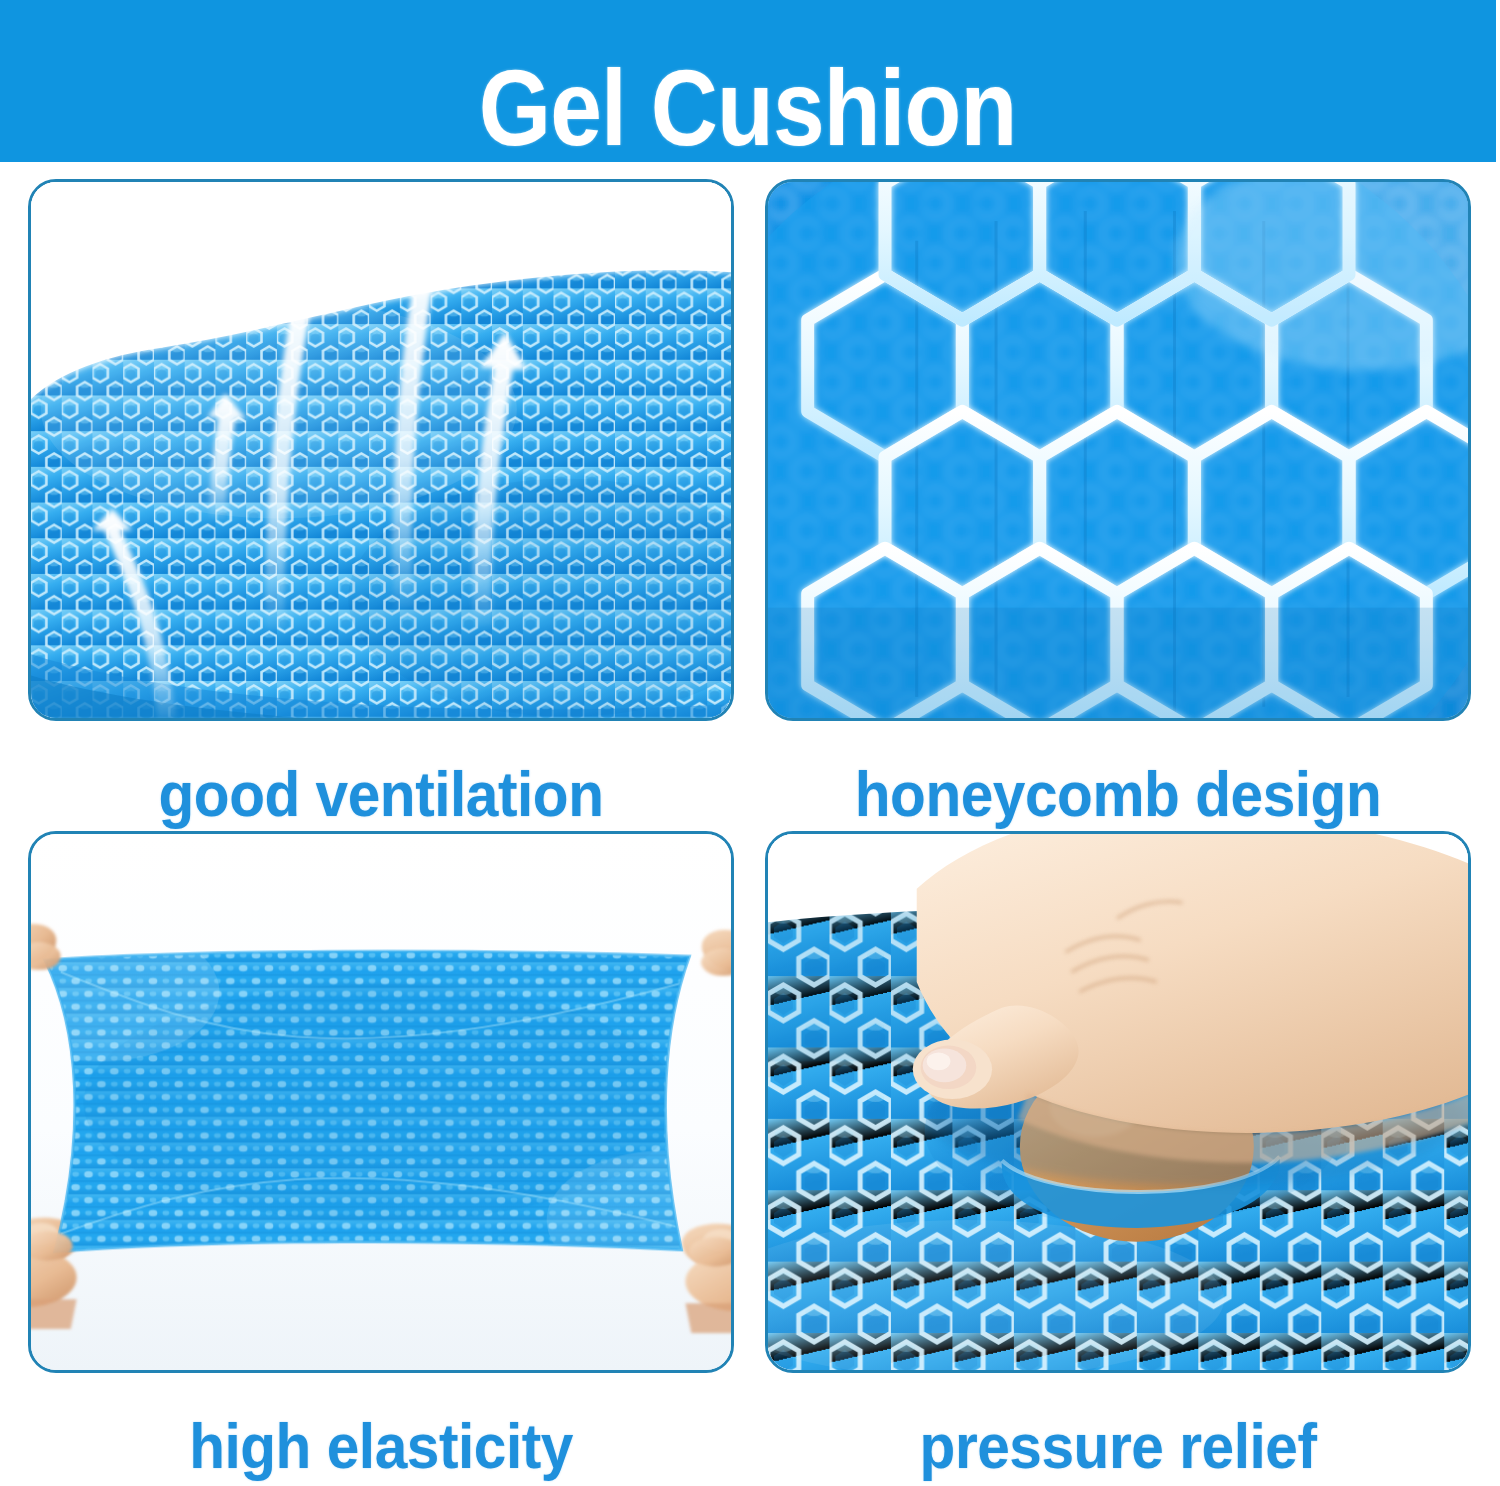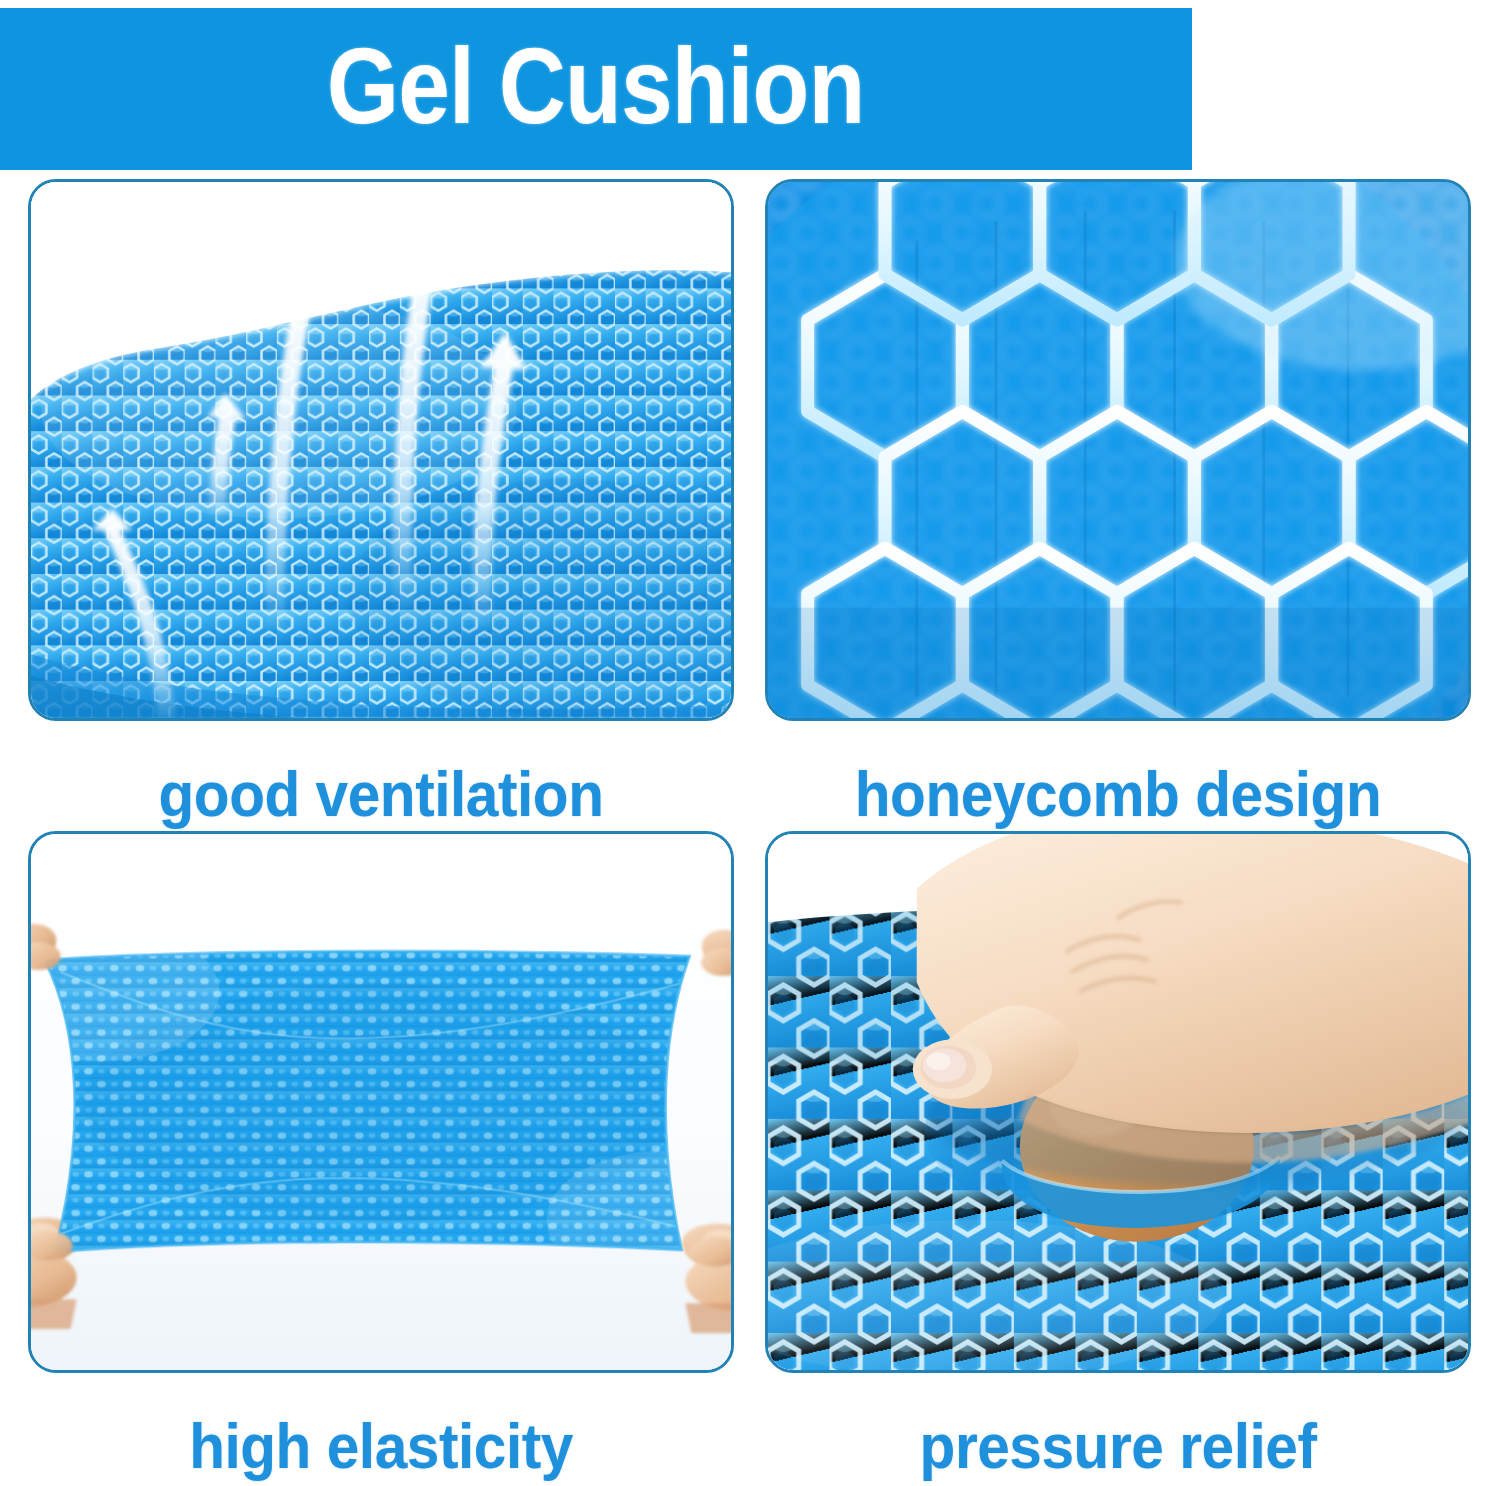--- a/index.html
+++ b/index.html
@@ -12,28 +12,27 @@
     height: 1486px;
     font-family: "Liberation Sans", sans-serif;
     overflow: hidden;
   }
 
   
   #header-banner {
     position: absolute;
     left: 0;
     top: 0;
-    width: 1192px;
+    width: 1496px;
     height: 162px;
     background: #0f95e0;
     display: flex;
-    align-items: center;
+    align-items: flex-end;
     justify-content: center;
     overflow: hidden;
-    margin-top: 8px;
   }
   #header-title {
     color: #ffffff;
     font-family: "Liberation Sans Narrow", "Liberation Sans", sans-serif;
     font-weight: bold;
     font-size: 108px;
     line-height: 1;
     letter-spacing: -1px;
     transform: scaleX(0.86);
     transform-origin: center center;

